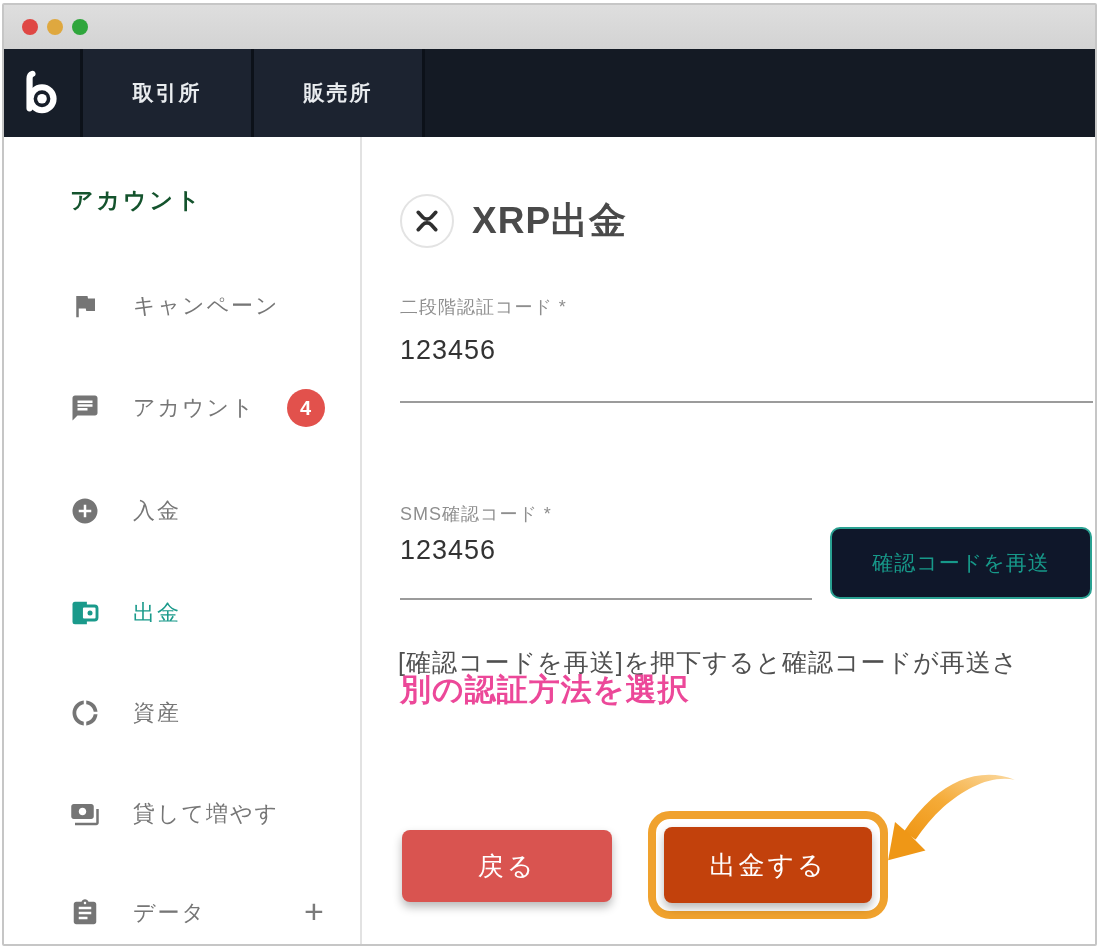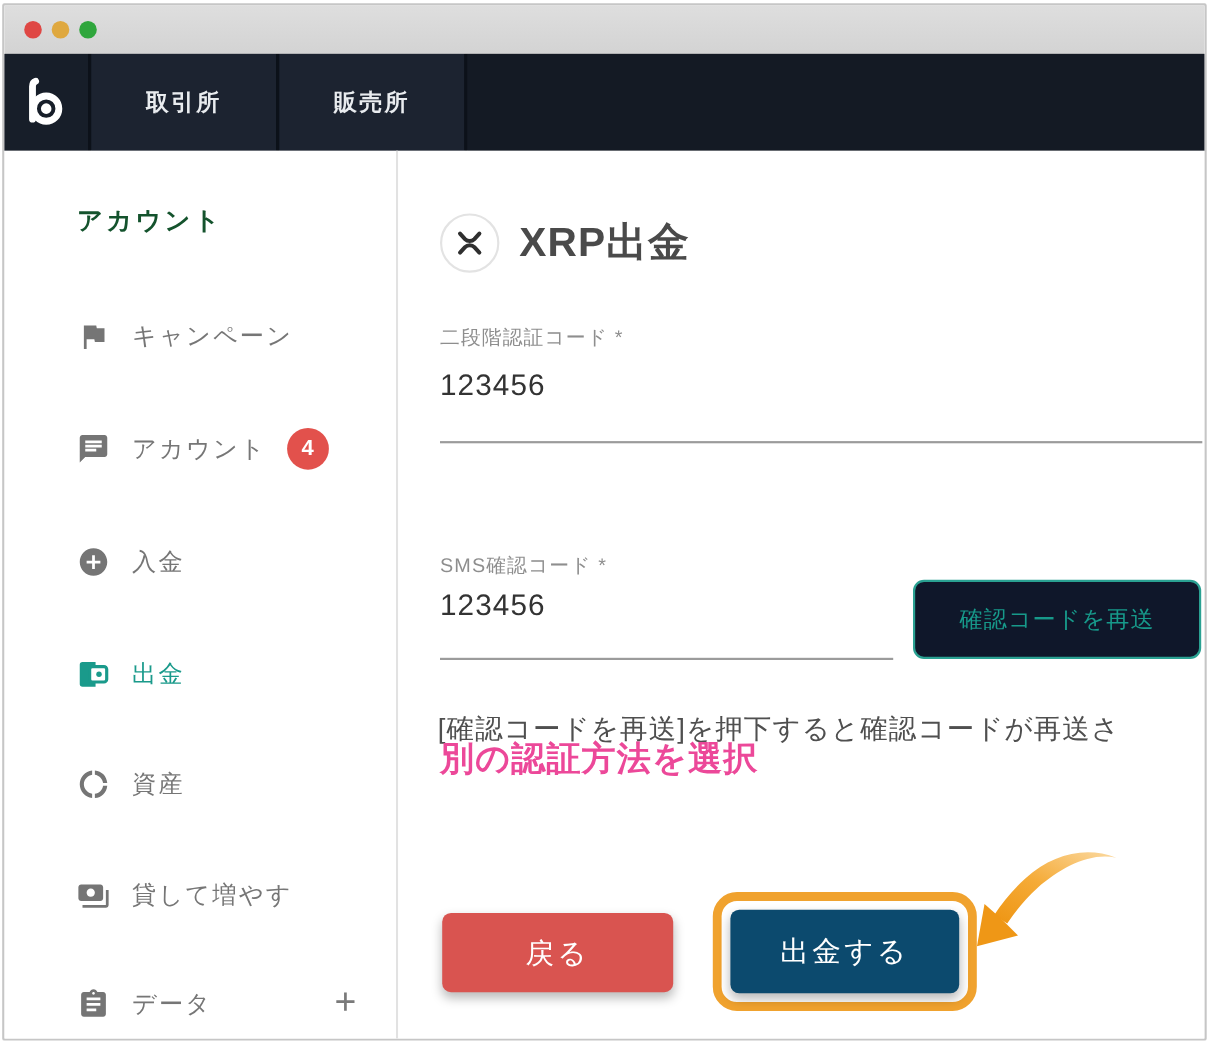--- a/index.html
+++ b/index.html
@@ -21,21 +21,21 @@
   .nav-tab { width:168px; background:#1c2330; color:#e9ecef; font-size:21px; font-weight:700;
     letter-spacing:2px; display:flex; align-items:center; justify-content:center; cursor:pointer; }
   .nav-rest { flex:1; background:#141a24; }
 
   
   .content { position:relative; height:809px; display:flex; }
   .sidebar { position:relative; width:358px; border-right:2px solid #e2e2e2; background:#fff; }
   .side-header { position:absolute; left:66px; top:48px; font-size:23px; font-weight:700;
     color:#14532d; letter-spacing:3px; }
   .side-item { position:absolute; left:0; width:358px; height:48px; display:flex;
-    align-items:center; padding-left:66px; cursor:pointer; }
+    align-items:center; padding-left:66px; cursor:pointer;gap:13px; }
   .sicon { width:30px; height:30px; margin-right:20px; color:#757575; flex:0 0 auto; }
   .sicon svg { width:30px; height:30px; display:block; }
   .slabel { font-size:22px; color:#767676; letter-spacing:2px; white-space:nowrap; }
   .side-item.active .sicon { color:#1a9a8b; }
   .side-item.active .slabel { color:#1a9a8b; }
   .badge { width:38px; height:38px; border-radius:50%; background:#e2514c; color:#fff;
     font-size:20px; font-weight:700; display:flex; align-items:center; justify-content:center;
     margin-left:18px; }
   .plus { position:absolute; left:300px; top:50%; transform:translateY(-54%);
     font-size:34px; font-weight:300; color:#7a7a7a; }
@@ -62,21 +62,21 @@
   .alt-link { position:absolute; left:38px; top:532px; font-size:31px; font-weight:700;
     color:#ec4899; letter-spacing:1px; cursor:pointer; white-space:nowrap; }
 
   .btn { position:absolute; border:none; border-radius:8px; color:#fff; font-size:26px;
     font-weight:400; letter-spacing:3px; display:flex; align-items:center; justify-content:center;
     cursor:pointer; box-shadow:0 5px 10px rgba(0,0,0,.28); font-family:inherit; }
   .back-btn { left:40px; top:693px; width:210px; height:72px; background:#d95450; }
   .hl-box { position:absolute; left:286px; top:674px; width:240px; height:108px;
     border:8px solid #f0a22e; border-radius:22px; background:#fff;
     display:flex; align-items:center; justify-content:center; }
-  .withdraw-btn { position:static; width:208px; height:76px; background:#0c4a6e; }
+  .withdraw-btn { position:static; width:208px; height:76px; background:#c2410c; }
   .annot-arrow { position:absolute; left:513px; top:626px; width:150px; height:108px; }
 </style>
 </head>
 <body>
 
 <div class="window">
 
   <div class="titlebar">
     <span class="tl" style="background:#df4744"></span>
     <span class="tl" style="background:#dfa83f"></span>

